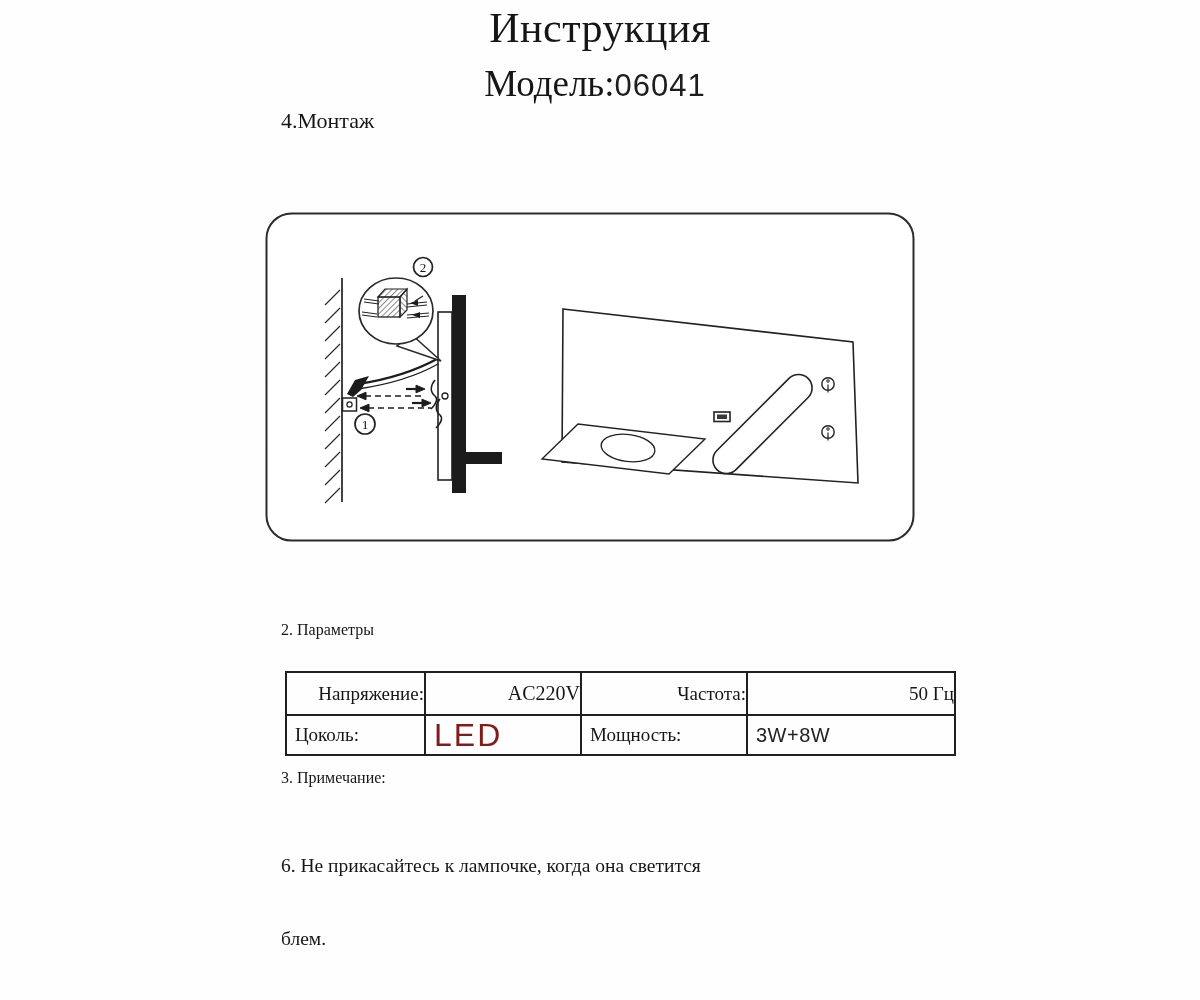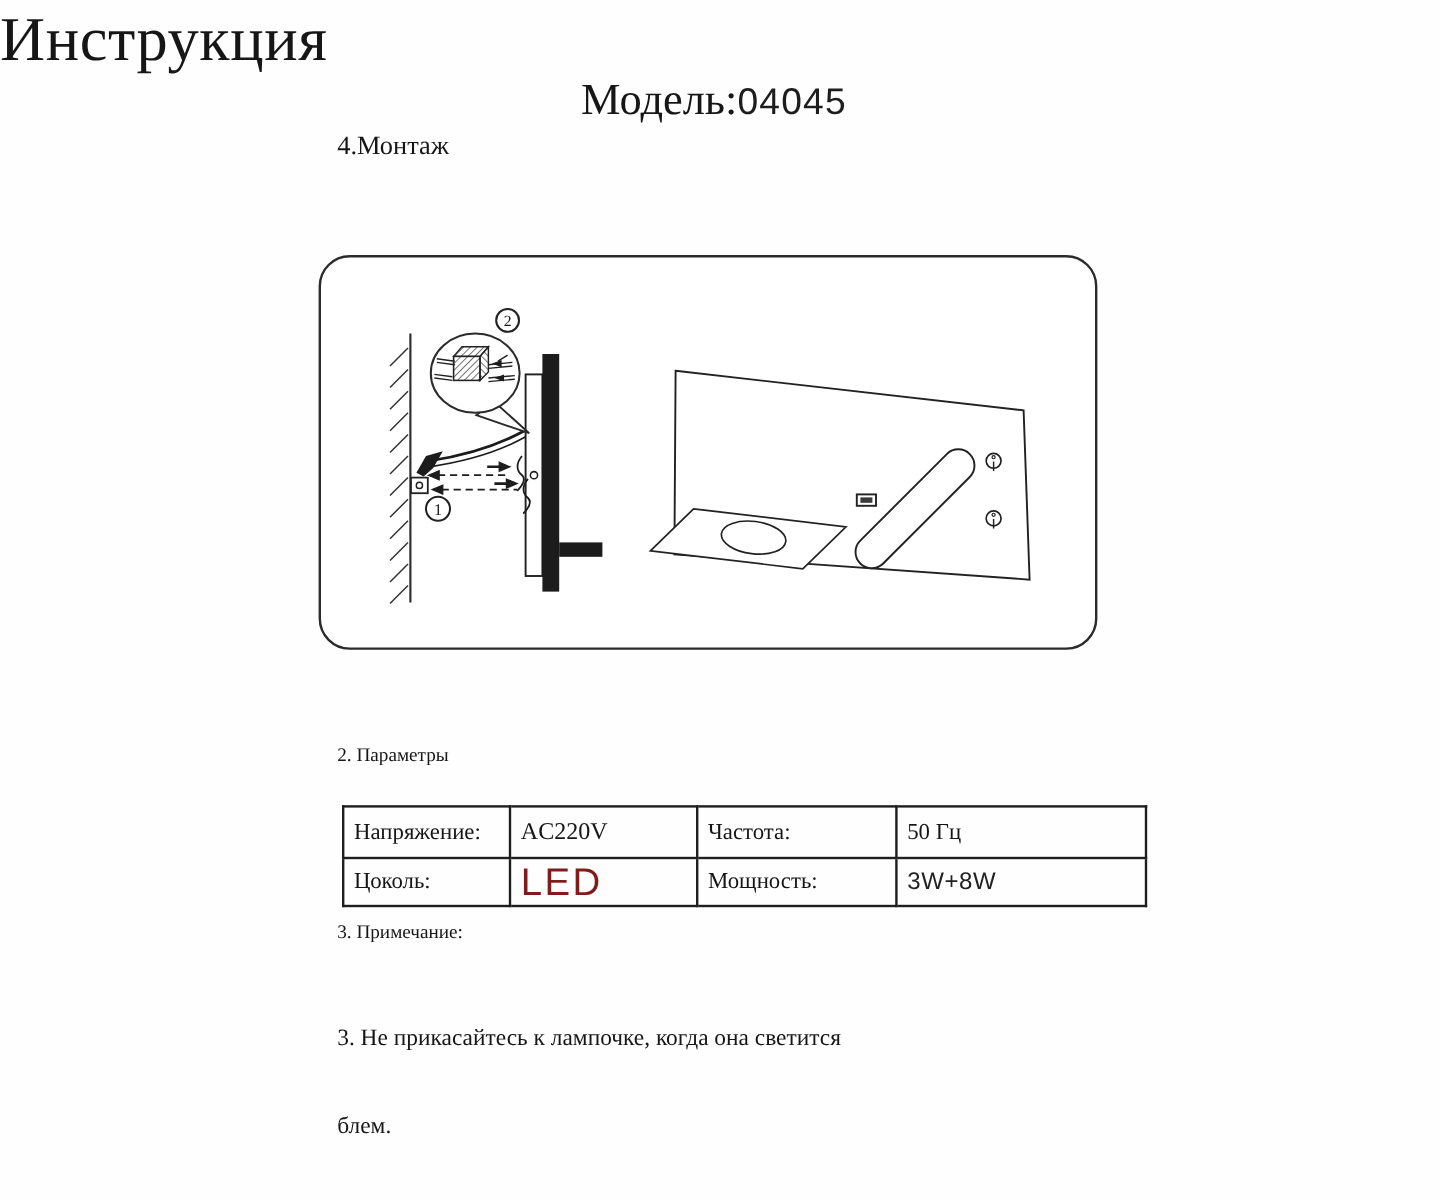--- a/index.html
+++ b/index.html
@@ -1,54 +1,54 @@
 <!DOCTYPE html>
 <html><head>
 <meta charset="utf-8">
 <style>
   html,body{margin:0;padding:0;background:#ffffff;}
   .page{position:relative;width:1200px;height:1000px;background:#fefefe;overflow:hidden;
         font-family:"Liberation Serif", serif;color:#161616;}
   .abs{position:absolute;}
 
-  .title{top:4px;left:0;width:1200px;font-size:52px;letter-spacing:.5px;}
+  .title{top:4px;left:0;width:1200px;text-align:center;font-size:42px;letter-spacing:.5px;}
   .model-row{top:62px;left:0;width:1190px;display:flex;justify-content:center;align-items:baseline;gap:0;}
   .model-label{font-size:37px;}
   .model-number{font-family:"Liberation Sans", sans-serif;font-size:31px;letter-spacing:1px;color:#1d1d1d;}
 
   .h-montage{top:108px;left:281px;font-size:22px;}
   .h-section{font-size:16px;}
   .h-params{top:621px;left:281px;}
   .h-notes{top:769px;left:281px;text-align:right;}
 
   .diagram{top:212px;left:265px;}
 
   table.params{top:671px;left:285px;width:645px;border-collapse:collapse;table-layout:fixed;
                font-size:19px;}
   table.params td{border:2px solid #1f1f1f;padding:0 0 0 8px;vertical-align:middle;}
-  table.params tr.r1 td{height:41px;}
+  table.params tr.r1 td{height:41px;text-align:right;}
   table.params tr.r2 td{height:38px;margin-left:32px;}
   .c0{width:129px;} .c1{width:146px;} .c2{width:156px;} .c3{width:198px;}
   .v-serif{font-size:20px;border-radius:12px;}
   .v-led{font-family:"Liberation Sans", sans-serif;font-size:32px;letter-spacing:2px;color:#7f1d1d;}
   .v-watt{font-family:"Liberation Sans", sans-serif;font-size:20px;letter-spacing:.5px;color:#222;border-radius:19px;}
 
   .notes{top:806px;left:281px;width:664px;font-size:19.5px;line-height:24.2px;white-space:pre-wrap;}
   .notes div{min-height:24.2px;}
 </style>
 </head>
 <body>
 
 <div class="page">
 
   <div class="abs title">Инструкция</div>
 
   <div class="abs model-row">
     <span class="model-label">Модель:</span>
-    <span class="model-number">04045</span>
+    <span class="model-number">06041</span>
   </div>
 
   <div class="abs h-montage">4.Монтаж</div>
 
   <svg class="abs diagram" width="650" height="330" viewBox="0 0 650 330">
     <defs>
       <pattern id="xh" width="4" height="4" patternUnits="userSpaceOnUse" patternTransform="rotate(45)">
         <line x1="0" y1="0" x2="0" y2="4" stroke="#2c2c2c" stroke-width="1.1"></line>
       </pattern>
       <pattern id="xh2" width="4" height="4" patternUnits="userSpaceOnUse" patternTransform="rotate(-45)">
@@ -175,21 +175,21 @@
       <td class="c1 v-led">LED</td>
       <td class="c2">Мощность:</td>
       <td class="c3 v-watt">3W+8W</td>
     </tr>
   </tbody>
     </table>
 
   <div class="abs h-section h-notes">3. Примечание:</div>
 
   <div class="abs notes">
-    <div>3. Не прикасайтесь к лампочке, когда она светится</div>
+    <div>6. Не прикасайтесь к лампочке, когда она светится</div>
     <div>блем.</div>
     
     
     
     
     
   </div>
 
 </div>
 

